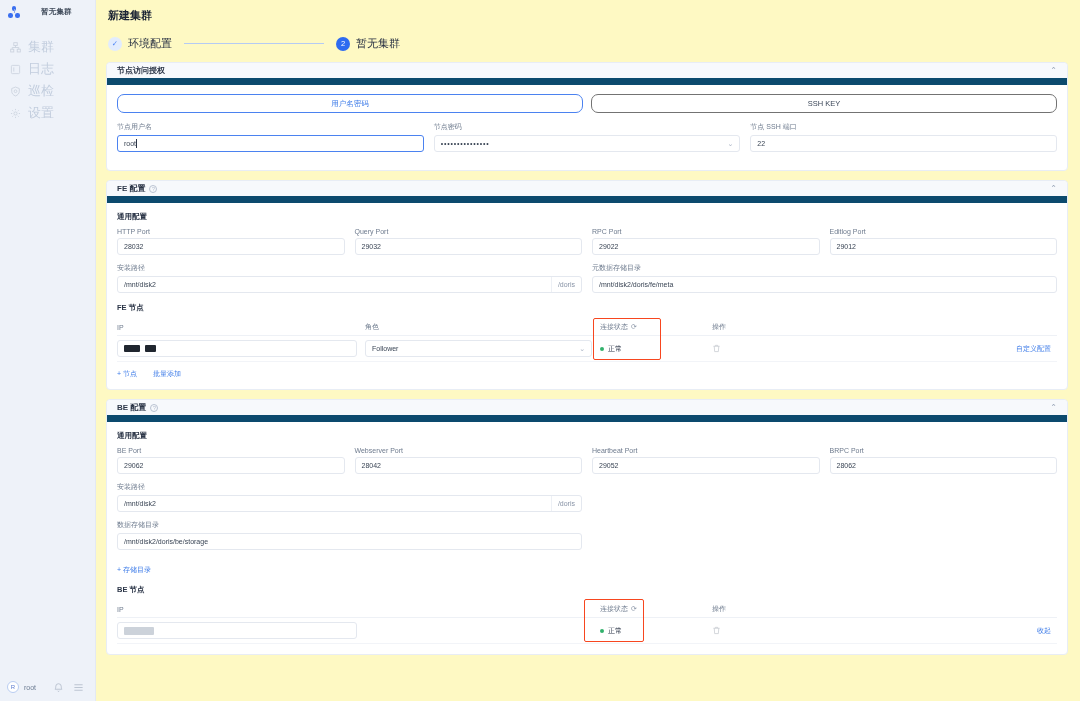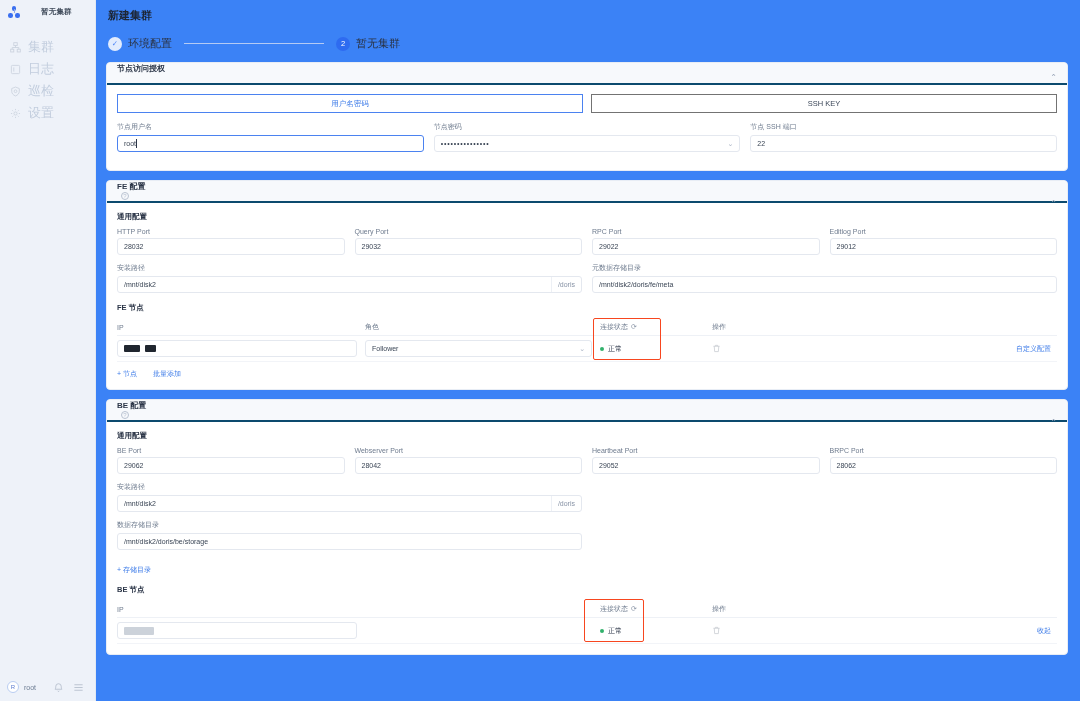--- a/index.html
+++ b/index.html
@@ -65,21 +65,21 @@
     background: #fff; flex: 0 0 12px;
   }
   .uname { font-size: 7px; color: #6b7b92; }
   .ubtns { margin-left: auto; display: flex; gap: 9px; padding-right: 4px; }
   .ubtn { width: 11px; height: 11px; opacity: .42; cursor: pointer; }
   .ubtn svg { width: 11px; height: 11px; display: block; }
 
   
   .main {
     flex: 1; height: 701px; overflow: hidden;
-    background: #3b82f6; padding: 0 12px 0 10px;
+    background: #fef9c3; padding: 0 12px 0 10px;
     position: relative;
   }
   .page-title { font-size: 11px; font-weight: bold; color: #1d2636; padding: 8px 0 0 2px; }
 
   .steps { display: flex; align-items: center; padding: 13px 0 11px 2px; }
   .step { display: flex; align-items: center; gap: 6px; }
   .step-circle {
     width: 14px; height: 14px; border-radius: 50%;
     display: flex; align-items: center; justify-content: center;
     font-size: 7.5px; color: #fff; flex: 0 0 14px;
@@ -90,38 +90,38 @@
   .step-line {
     width: 140px; height: 1px; background: #b5cbf4; margin: 0 12px;
   }
 
   
   .card {
     background: #fff; border: 1px solid #e8edf5; border-radius: 4px;
     margin-bottom: 9px;
   }
   .card-head {
-    height: 22px; background: #f7f9fc; border-bottom: 2px solid #0c4a6e;
+    height: 22px; background: #f7f9fc; border-bottom: 7px solid #0c4a6e;
     border-radius: 4px 4px 0 0;
-    display: flex; align-items: flex-start; padding: 0 10px; flex-direction: column;
+    display: flex; align-items: center; padding: 0 10px;
   }
   .card-title { font-size: 8px; color: #2b3547; font-weight: bold; }
   .info-ico {
     width: 8px; height: 8px; margin-left: 4px; border-radius: 50%;
     border: 1px solid #b9c2d1; color: #b9c2d1;
     font-size: 6px; line-height: 6px; text-align: center;
     display: inline-flex; align-items: center; justify-content: center;
   }
   .collapse-ico { margin-left: auto; color: #9aa6b8; font-size: 8px; line-height: 1; cursor: pointer; }
   .card-body { padding: 9px 10px 10px; }
 
   
   .seg { display: flex; gap: 8px; margin-bottom: 9px; }
   .seg-btn {
-    flex: 1; height: 19px; border-radius: 0;
+    flex: 1; height: 19px; border-radius: 7px;
     display: flex; align-items: center; justify-content: center;
     font-size: 7.5px; cursor: pointer; background: #fff;
   }
   .seg-btn.on { border: 1px solid #4b82f0; color: #3b7ae8; }
   .seg-btn.off { border: 1px solid #737373; color: #3c4759; }
 
   .row { display: flex; gap: 10px; margin-bottom: 8px; }
   .fld { flex: 1; min-width: 0; }
   .fld-label { font-size: 7px; color: #6e7b8e; margin-bottom: 3px; display: block; }
   .input {

